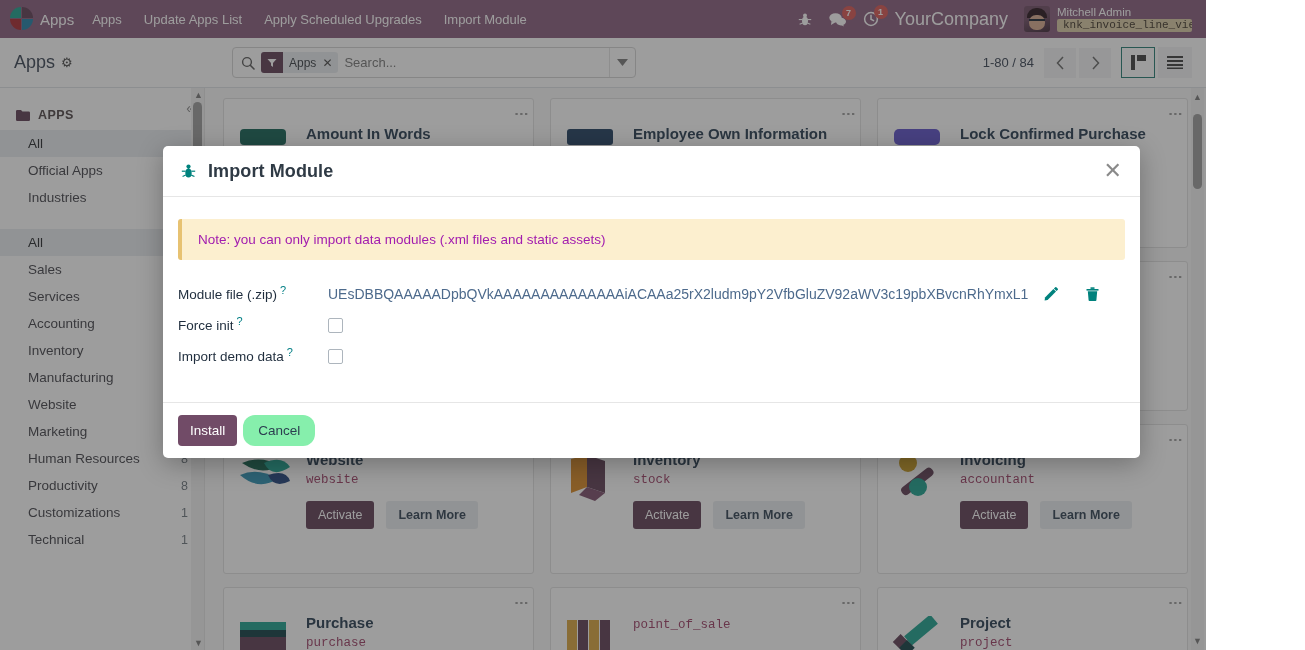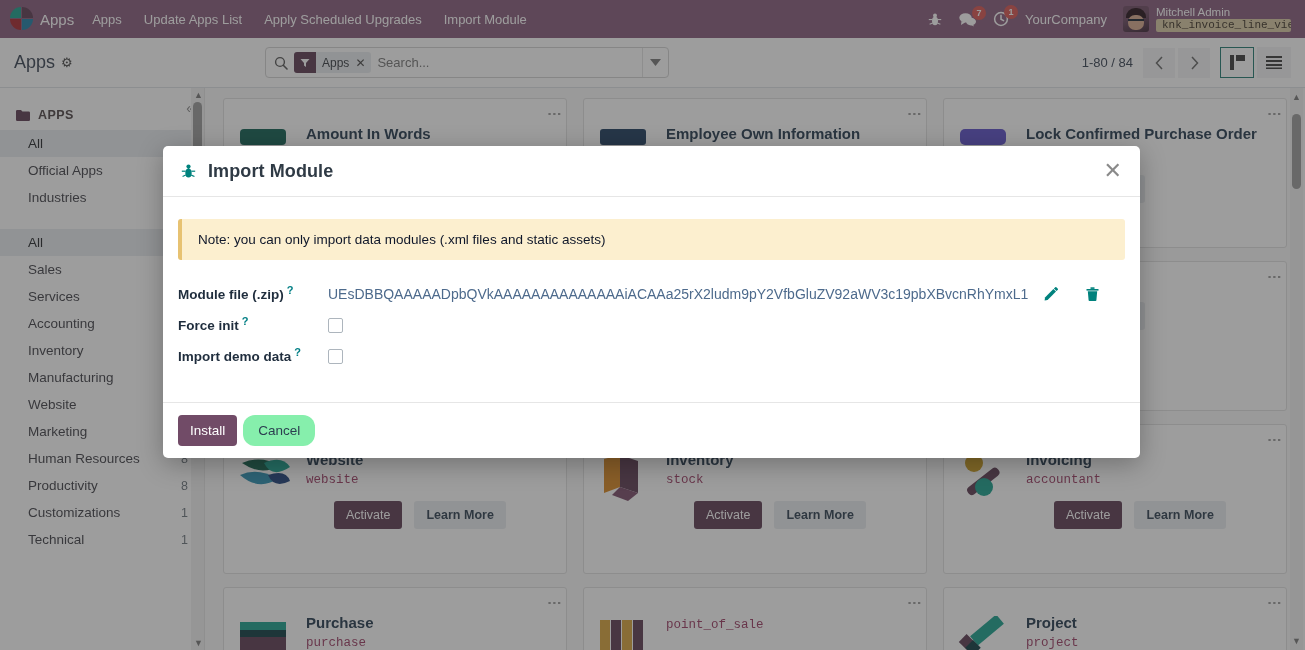--- a/index.html
+++ b/index.html
@@ -4,21 +4,21 @@
 <style>
   * { box-sizing: border-box; margin: 0; padding: 0; }
   html, body {
     width: 1305px; height: 650px;
     overflow: hidden;
     font-family: "Liberation Sans", sans-serif;
     background: #ffffff;
   }
   #app {
     position: relative;
-    width: 1305px; height: 650px;
+    width: 1206px; height: 650px;
     overflow: hidden;
   }
 
   
   .page {
     position: absolute; inset: 0;
     display: flex; flex-direction: column;
     background: #ffffff;
   }
 
@@ -50,21 +50,21 @@
   .nav-icon { position: relative; display: inline-flex; align-items: center; cursor: pointer; }
   .nav-icon svg { display:block; }
   .badge {
     position: absolute; top: -6px; right: -9px;
     background: #d9534f; color: #fff;
     font-size: 9px; line-height: 14px;
     min-width: 14px; height: 14px; text-align: center;
     border-radius: 8px; padding: 0 3px;
     font-weight: bold;
   }
-  .company-name { font-size: 13px; }
+  .company-name { font-size: 18px; }
   .user-block { display: flex; align-items: center; gap: 7px; }
   .avatar {
     width: 26px; height: 26px; border-radius: 3px;
     background: linear-gradient(160deg,#6e4a63 40%, #3a2433 100%);
     position: relative; overflow: hidden; flex: 0 0 26px;
   }
   .avatar .hair { position:absolute; left:3px; top:2px; width:20px; height:10px; background:#241018; border-radius:9px 9px 0 0;}
   .avatar .face { position:absolute; left:5px; top:9px; width:16px; height:15px; background:#d7a98c; border-radius:7px;}
   .avatar .glasses { position:absolute; left:5px; top:13px; width:16px; height:4px; border-top:2px solid #16222e;}
   .user-text { display: flex; flex-direction: column; line-height: 1.15; }
@@ -187,21 +187,21 @@
     color: #9a9a9a; line-height: 4px; font-size: 14px; cursor: pointer;
     letter-spacing: 0; writing-mode: vertical-rl; font-weight: bold;
   }
   .card-icon { width: 56px; height: 56px; flex: 0 0 56px; position: relative; margin-top: 16px;}
   .card-body { flex: 1; min-width: 0; padding-top: 14px;}
   .card-title { font-size: 15px; font-weight: bold; color: #23394d; line-height: 1.2; }
   .card-tech {
     font-family: "Liberation Mono", monospace;
     font-size: 12.5px; color: #9b3b63; margin-top: 4px;
   }
-  .card-btns { margin-top: 14px; display: flex; align-items: center; gap: 12px; margin-left: 28px; }
+  .card-btns { margin-top: 14px; display: flex; align-items: center; gap: 12px; }
   .btn-activate {
     background: #5c3a52; color: #fff; border: none;
     font-size: 12.5px; padding: 7px 12px; border-radius: 3px; cursor: pointer;
     font-family: "Liberation Sans", sans-serif;
   }
   .btn-learn {
     background: #e9ecef; color: #2c3e50; border: none;
     font-size: 12.5px; padding: 7px 12px; border-radius: 3px; cursor: pointer;
     font-weight: bold;
     font-family: "Liberation Sans", sans-serif;
@@ -255,31 +255,31 @@
     gap: 12px;
   }
   .modal-icon { color: #00827d; display: flex; align-items: center; }
   .modal-title { font-size: 18px; color: #2f3a45; font-weight: bold; letter-spacing: .1px;}
   .modal-close {
     margin-left: auto; color: #8a8a8a; font-size: 22px;
     cursor: pointer; line-height: 1; font-weight: 300;
   }
   .modal-body { padding: 22px 15px 22px 15px; }
   .alert-note {
-    background: #fcefcf; color: #0f172a;
+    background: #fcefcf; color: #a21caf;
     border-left: 4px solid #e7c272;
     border-radius: 3px;
     padding: 13px 16px;
     font-size: 13.5px;
   }
   .form { margin-top: 26px; padding-left: 0; }
   .form-row { display: flex; align-items: center; margin-bottom: 16px; }
   .form-label {
     width: 150px; flex: 0 0 150px;
-    font-size: 13.5px; font-weight: bold; color: #1f2d3d;
+    font-size: 13.5px; font-weight: normal; color: #1f2d3d;
     display: flex; align-items: flex-start; gap: 3px;
   }
   .help-mark { color: #017e84; font-size: 11px; line-height: 1; position: relative; top: -2px; }
   .form-value {
     font-size: 14px; color: #4d6a8c;
     display: flex; align-items: center; gap: 0;
     white-space: nowrap; overflow: hidden;
   }
   .file-name { color: #4d6a8c; font-size: 14px; }
   .file-action { color: #00827d; cursor: pointer; display: inline-flex; align-items: center; }

